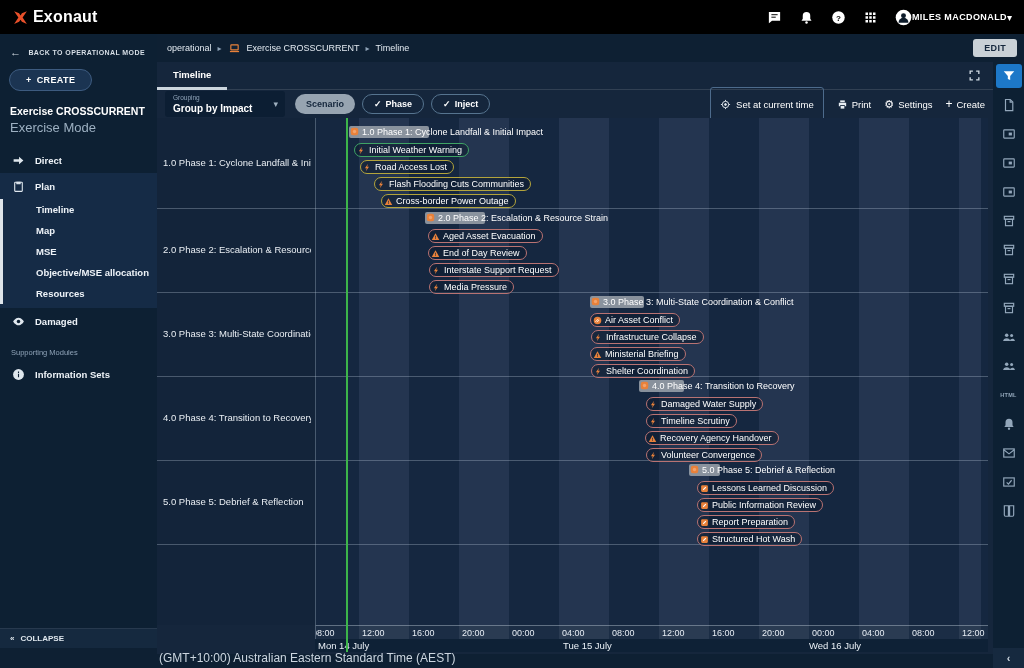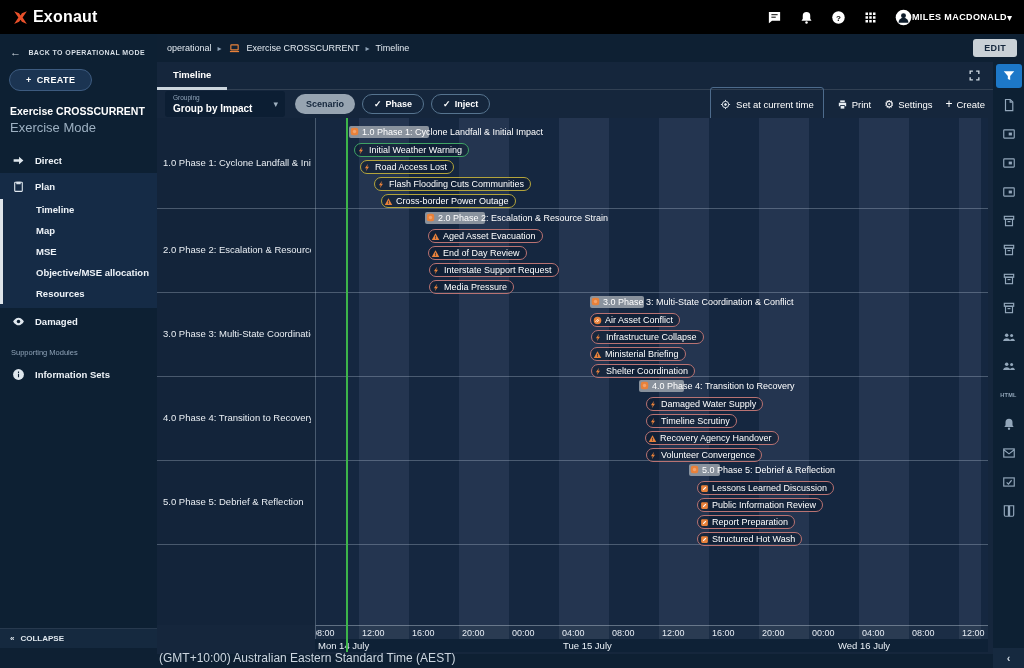--- a/index.html
+++ b/index.html
@@ -559,21 +559,21 @@
         <span class="tick" style="left: 396px;">16:00</span>
         <span class="tick" style="left: 446px;">20:00</span>
         <span class="tick" style="left: 496px;">00:00</span>
         <span class="tick" style="left: 546px;">04:00</span>
         <span class="tick" style="left: 596px;">08:00</span>
         <span class="tick" style="left: 646px;">12:00</span>
       </div>
     <div class="axis-dates" id="axis-dates">
         <span class="adate" style="left: 3px;">Mon 14 July</span>
         <span class="adate" style="left: 248px;">Tue 15 July</span>
-        <span class="adate" style="left: 523px;">Wed 16 July</span>
+        <span class="adate" style="left: 494px;">Wed 16 July</span>
       </div>
     <div class="green-line" id="green-line" style="left: 189px; top: 56px; bottom: 2px; background: rgb(61, 181, 74);"></div>
   </div>
 
   <div class="main-tz">(GMT+10:00) Australian Eastern Standard Time (AEST)</div>
 </div>
 
 <div class="rail" id="rail">
     <div class="rail-tile active">
       <span class="ic" style="width: 14px; height: 14px;">

